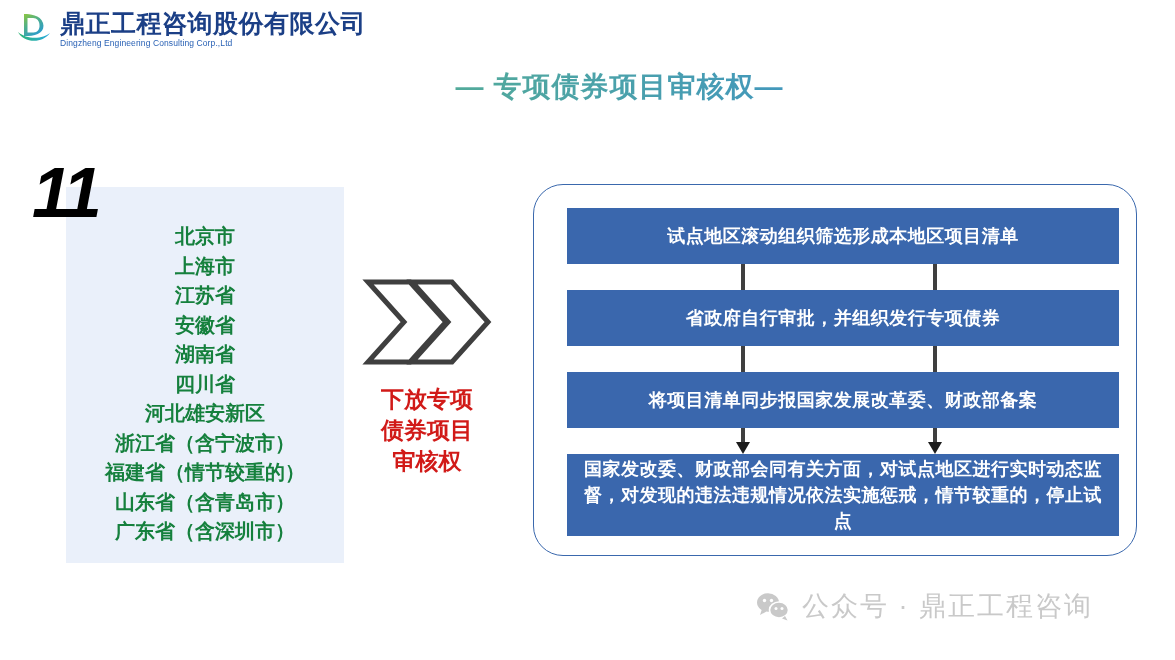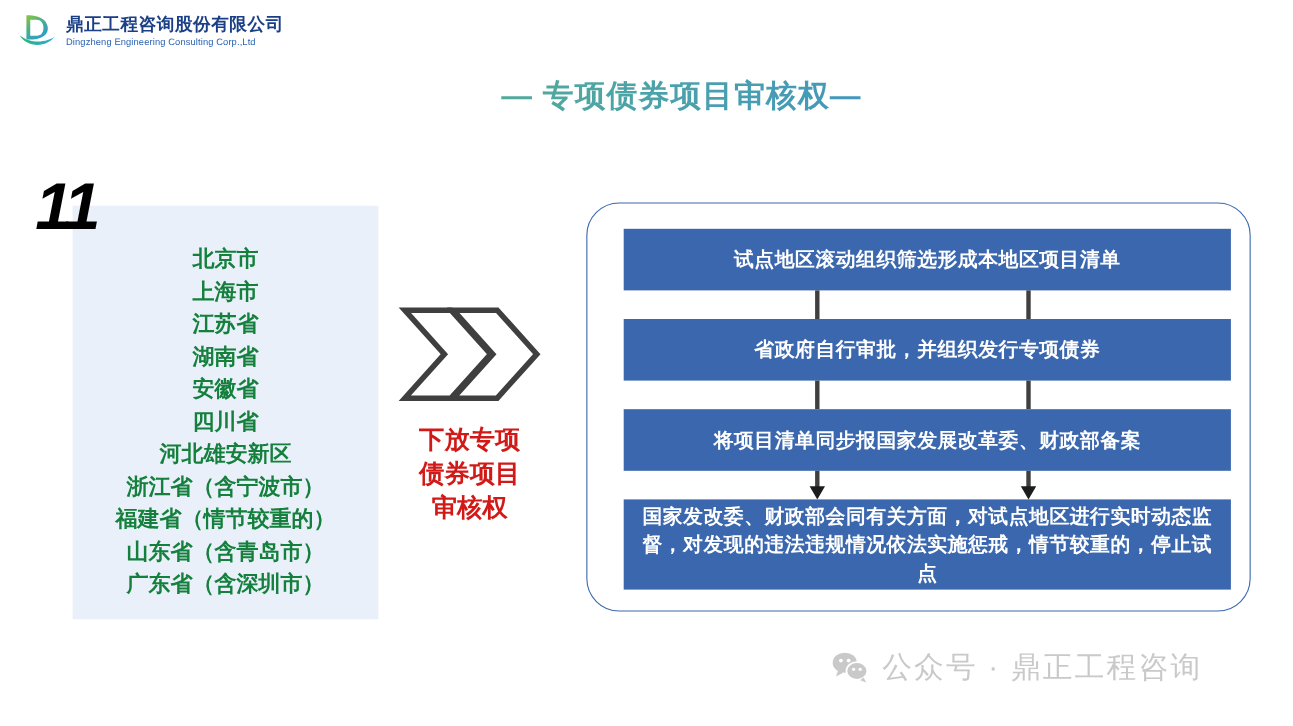--- a/index.html
+++ b/index.html
@@ -9,38 +9,38 @@
     background:#ffffff;
     font-family:"Liberation Sans","DejaVu Sans",sans-serif;
     position:relative;overflow:hidden;
   }
   .slide{position:absolute;left:0;top:0;width:1175px;height:660px;}
 
   
   .logo-block{position:absolute;left:14px;top:6px;width:250px;height:46px;display:flex;align-items:center;}
   .logo-mark{width:40px;height:40px;flex:0 0 40px;position:relative;margin-right:6px;}
   .logo-text{display:flex;flex-direction:column;justify-content:center;line-height:1;}
-  .logo-cn{font-size:16px;font-weight:bold;color:#1b3f86;letter-spacing:.5px;white-space:nowrap;text-align:center;}
+  .logo-cn{font-size:25px;font-weight:bold;color:#1b3f86;letter-spacing:.5px;white-space:nowrap;text-align:center;}
   .logo-en{font-size:8.5px;color:#2a62b5;margin-top:3px;white-space:nowrap;letter-spacing:.1px;}
 
   
   .title{
     position:absolute;left:0;top:68px;width:1175px;text-align:center;
     font-size:28px;font-weight:bold;letter-spacing:1px;
     background:linear-gradient(90deg,#63b97f 0%,#5cb586 22%,#4ca3a7 48%,#3f93c4 72%,#3a8cc9 100%);
     -webkit-background-clip:text;background-clip:text;
     color:transparent;-webkit-text-fill-color:transparent;
     white-space:nowrap;
     padding-left:32px;
   }
 
   
   .big-number{
     position:absolute;left:32px;top:158px;
-    font-size:60px;font-weight:bold;font-style:italic;
+    font-size:70px;font-weight:bold;font-style:italic;
     color:#000000;line-height:1;letter-spacing:-3px;
     font-family:"Liberation Sans","DejaVu Sans",sans-serif;
     z-index:3;
   }
 
   
   .region-panel{
     position:absolute;left:66px;top:187px;width:278px;height:376px;
     background:#eaf0fa;z-index:1;
   }
@@ -131,22 +131,22 @@
     </div>
   </div>
 
   <div class="title">— 专项债券项目审核权—</div>
 
   <div class="region-panel">
     <div class="region-list">
       <div class="region-item">北京市</div>
       <div class="region-item">上海市</div>
       <div class="region-item">江苏省</div>
+      <div class="region-item">安徽省</div>
       <div class="region-item">湖南省</div>
-      <div class="region-item">安徽省</div>
       <div class="region-item">四川省</div>
       <div class="region-item">河北雄安新区</div>
       <div class="region-item">浙江省（含宁波市）</div>
       <div class="region-item">福建省（情节较重的）</div>
       <div class="region-item">山东省（含青岛市）</div>
       <div class="region-item">广东省（含深圳市）</div>
     </div>
   </div>
   <div class="big-number">11</div>
 

